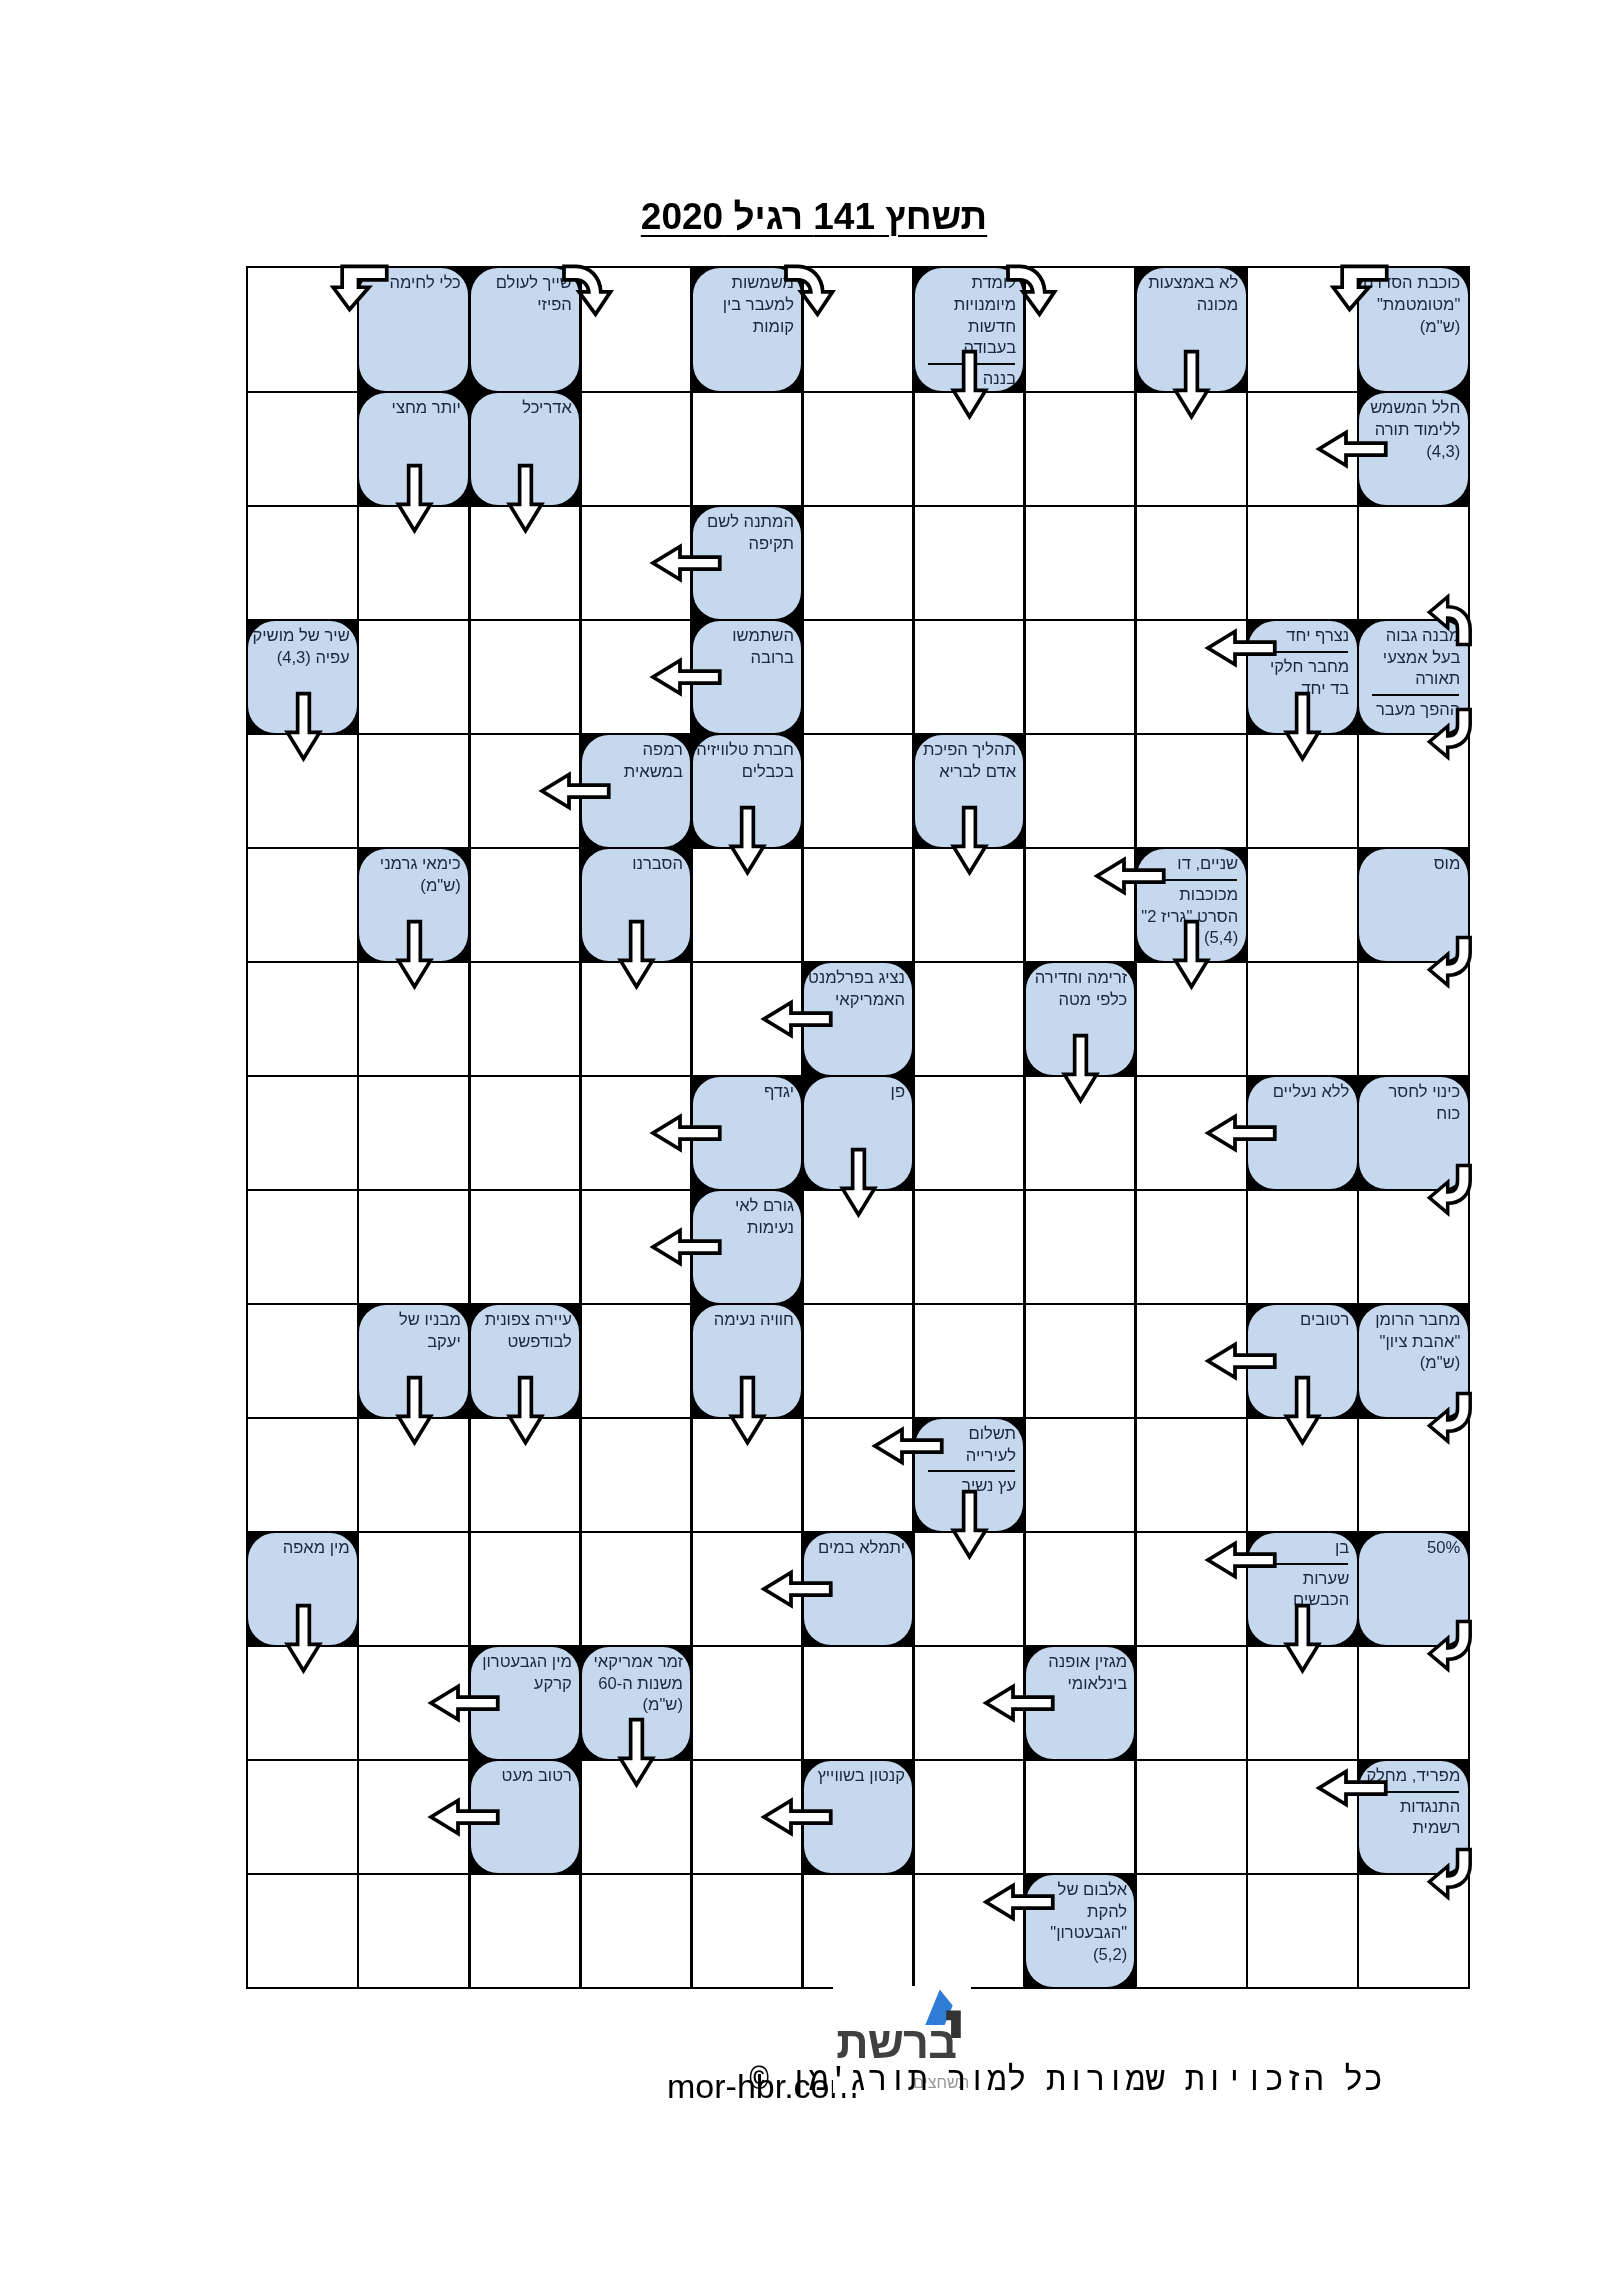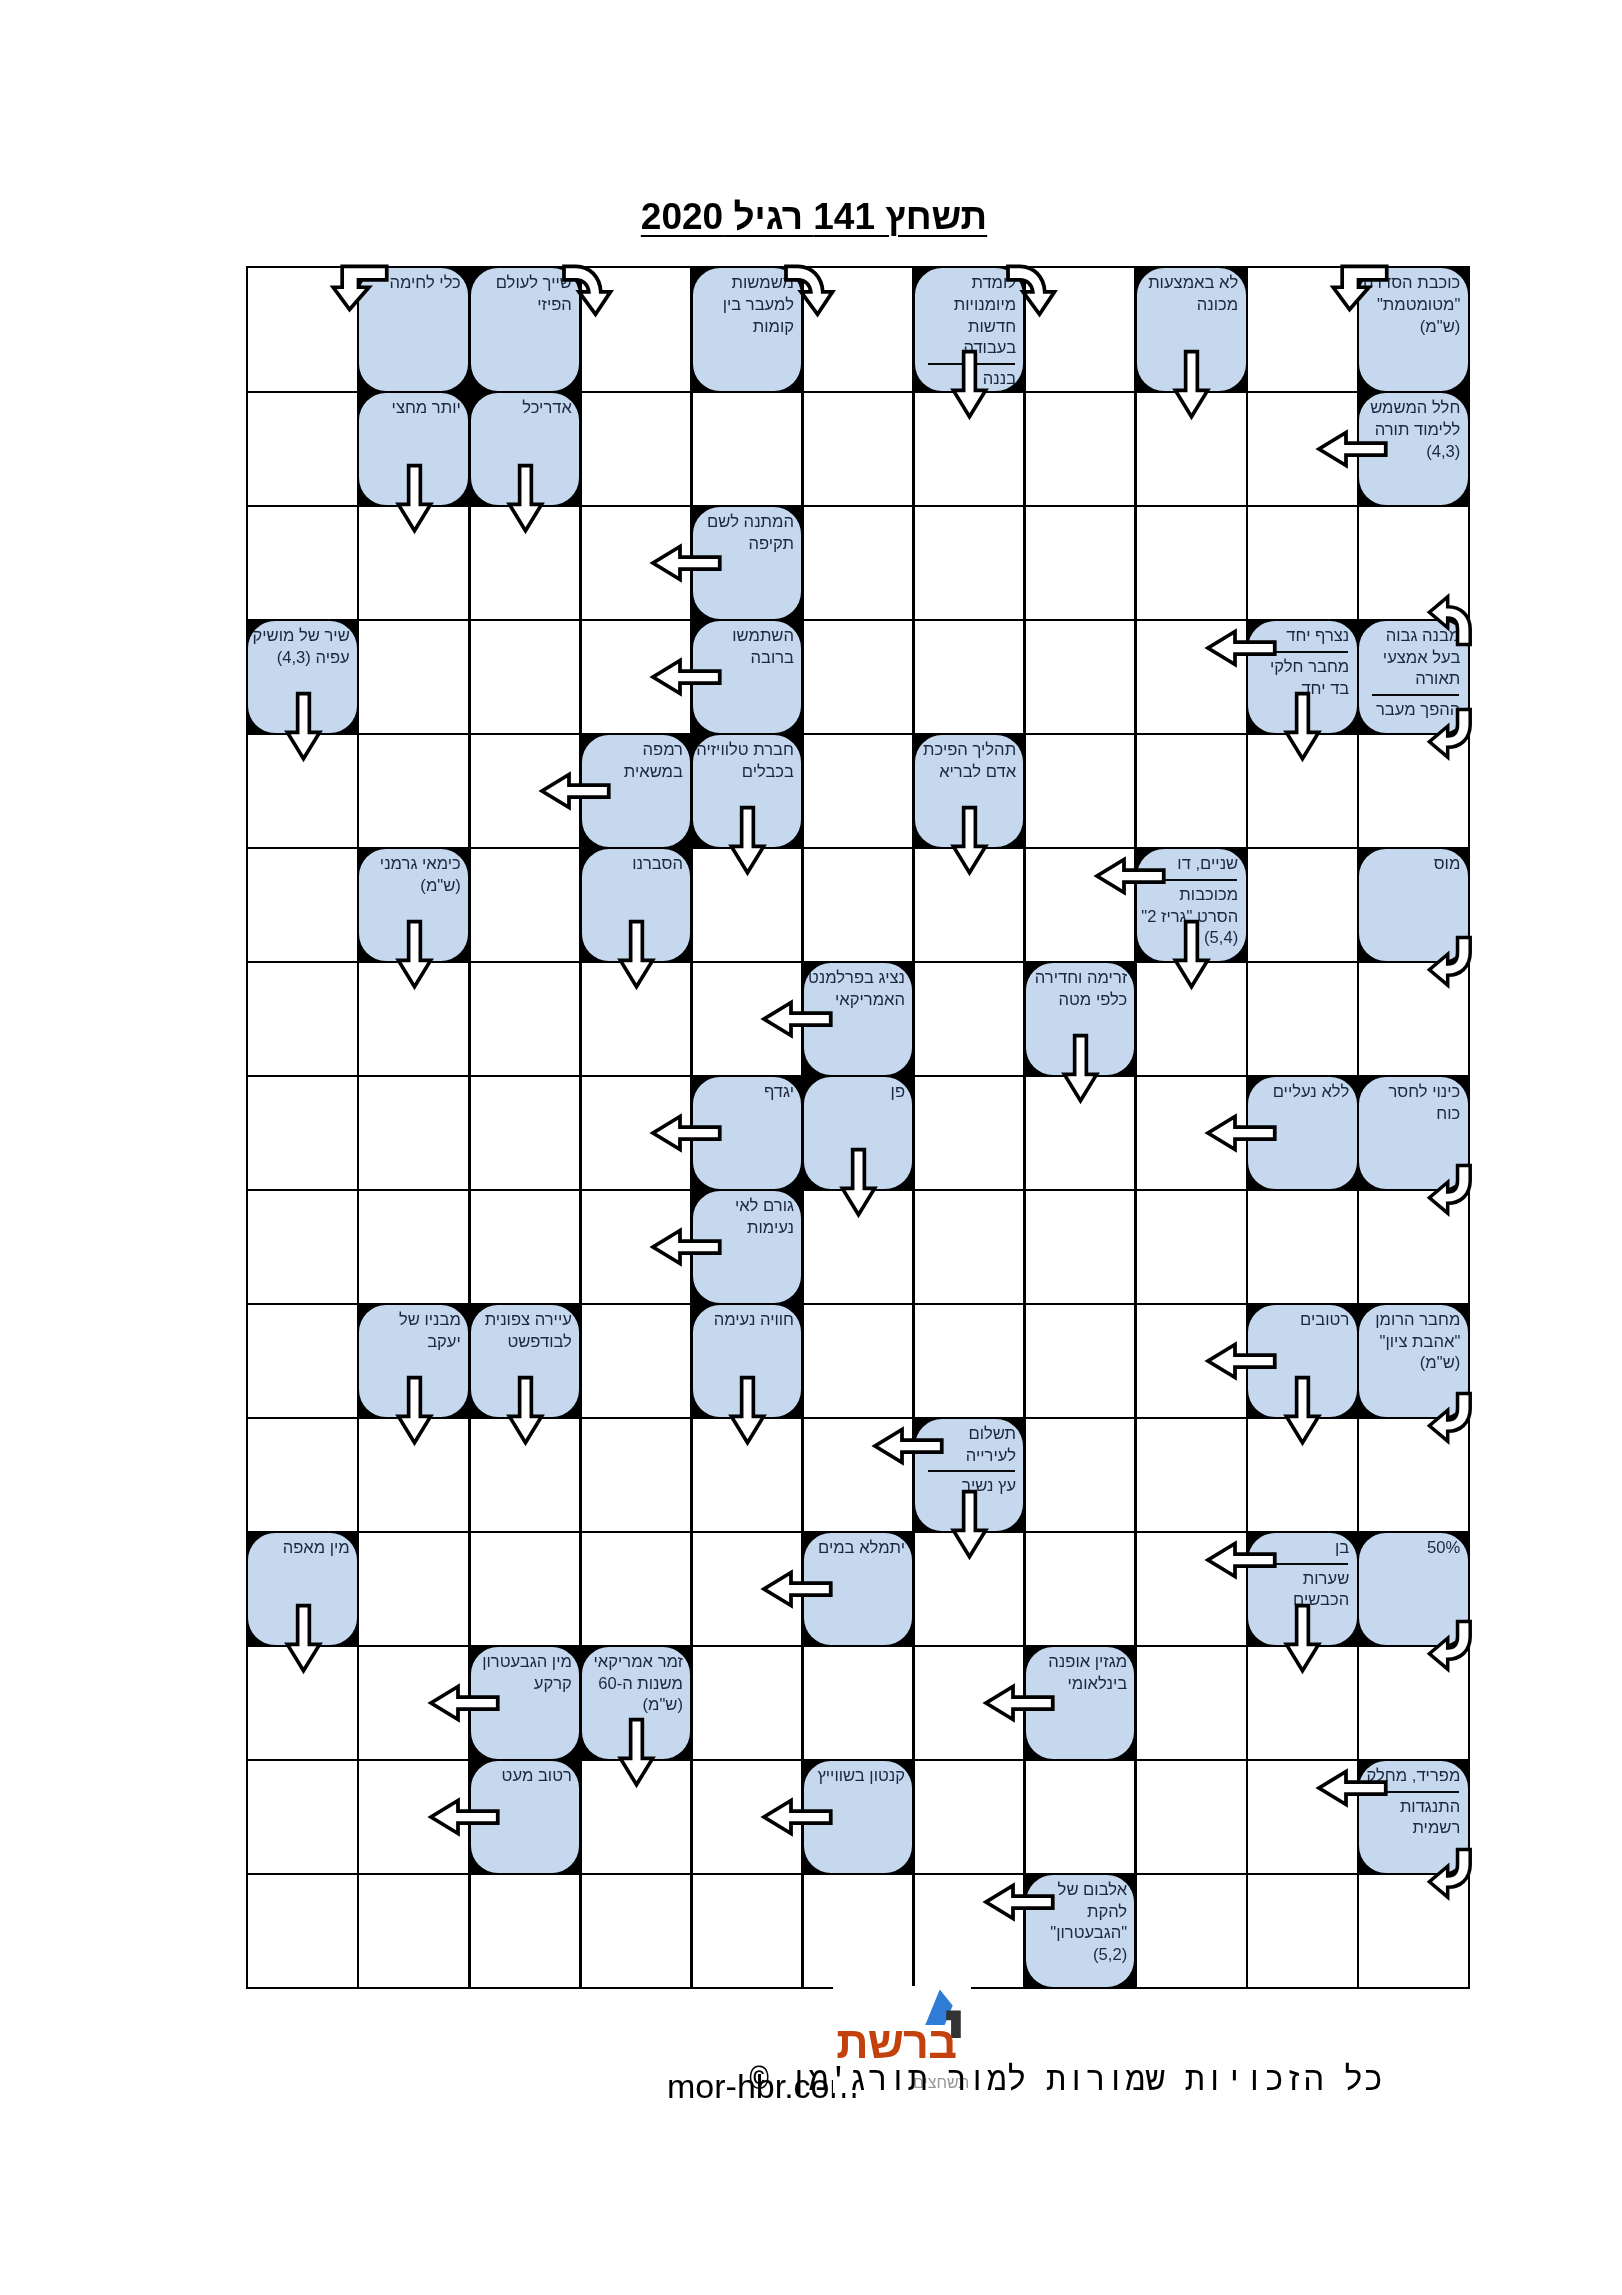--- a/index.html
+++ b/index.html
@@ -30,21 +30,21 @@
   .arr-left   {width:76px;height:42px;left:-45px;top:calc(50% - 21px);}
   .arr-leftTop{width:76px;height:42px;left:-45px;top:5.7px;}
   .arr-down   {width:41px;height:71px;left:calc(50% - 20px);bottom:-29px;}
   .arr-hookL  {width:60px;height:52px;left:-29px;top:-6.5px;}
   .arr-hookC  {width:54px;height:57px;right:-36px;top:-7.3px;}
   .arr-curlDown{width:45px;height:62px;right:-4.9px;bottom:-32px;}
   .arr-curlUp {width:45px;height:62px;right:-4.9px;top:-32px;transform:scaleY(-1);}
   .site-url{position:absolute;left:667px;top:2067px;font-size:34px;color:#000;}
   .copyright{position:absolute;right:240px;top:2063px;font-size:33px;color:#000;direction:rtl;font-family:Liberation Mono, monospace;}
   .logo{position:absolute;left:833px;top:1986px;width:138px;height:107px;background:#fff;}
-  .logo-text{position:absolute;left:3.2px;top:31px;font-size:45px;font-weight:bold;color:#c2410c;letter-spacing:-0.8px;}
+  .logo-text{position:absolute;left:3.2px;top:31px;font-size:45px;font-weight:bold;color:#404040;letter-spacing:-0.8px;}
   .logo-sub{position:absolute;left:63px;top:88px;font-size:16px;color:#979797;margin-left:17px;}
   .logo-mark{position:absolute;left:89px;top:0px;width:42px;height:57px;}
 </style>
 </head>
 <body>
 
 <div class="page-title">תשחץ 141 רגיל 2020</div>
 
 <div class="grid">
     <div class="cell clue">

